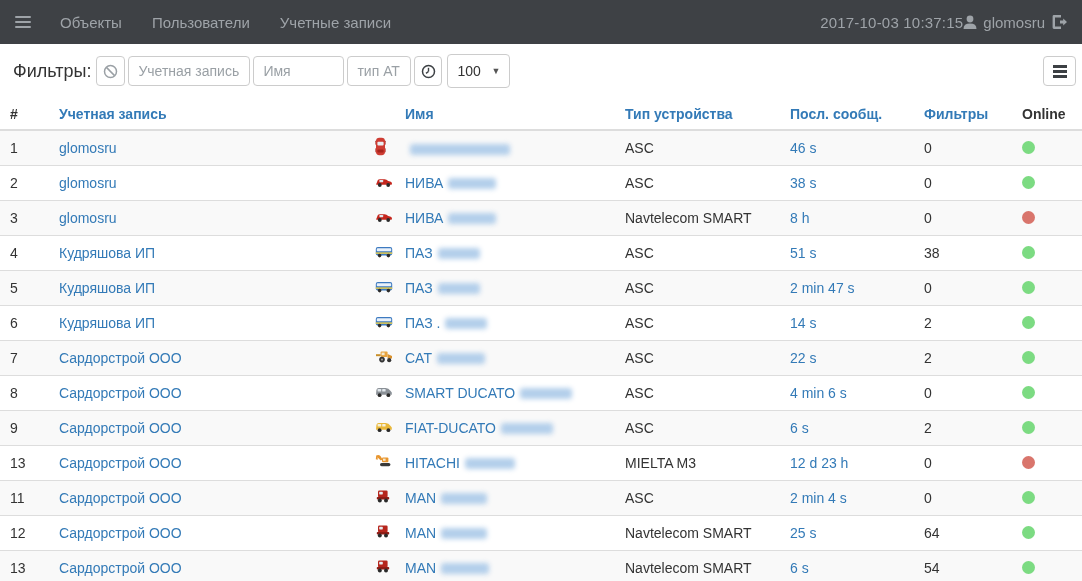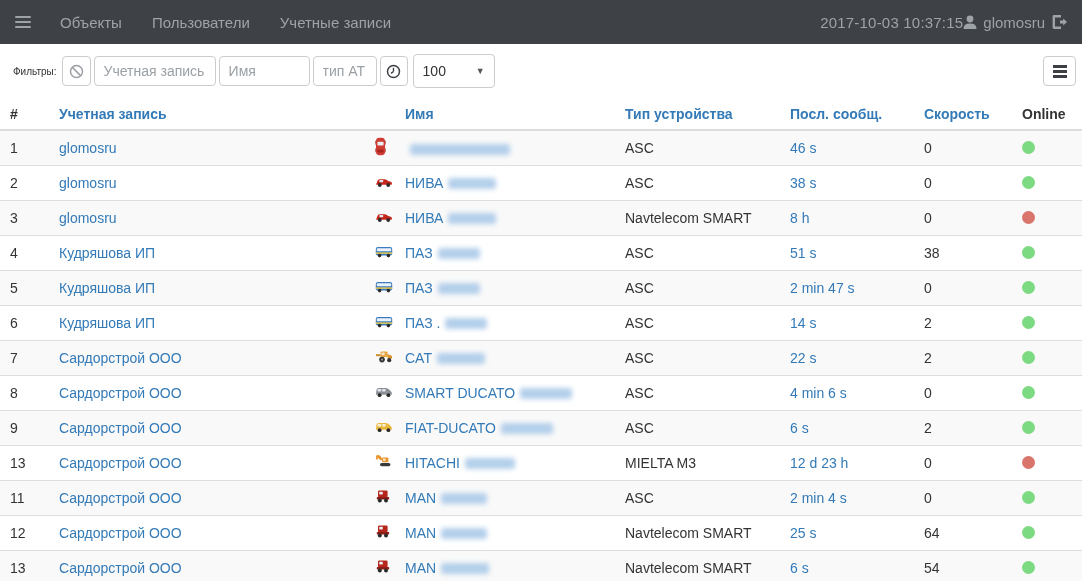--- a/index.html
+++ b/index.html
@@ -15,32 +15,32 @@
     margin:2.5px 0; border-radius:1px; }
   .nav-menu { display:flex; gap:30px; margin-left:14px; }
   .nav-item { cursor:pointer; }
   .nav-right { margin-left:auto; display:flex; align-items:center; padding-right:14px; }
   .nav-datetime { letter-spacing:.2px; }
   .nav-user { display:flex; align-items:center; gap:6px; cursor:pointer; }
   .nav-logout { cursor:pointer; display:flex; align-items:center; padding-left:6px; }
 
   
   .filter-bar { height:54px; display:flex; align-items:center; padding-left:13px; background:#fff; }
-  .filter-label { font-size:10px; color:#333; margin-right:5px; }
+  .filter-label { font-size:18px; color:#333; margin-right:5px; }
   .btn { height:30px; border:1px solid #ccc; border-radius:4px; background:#fff;
     display:inline-flex; align-items:center; justify-content:center; cursor:pointer; }
   .btn-clear { width:29px; margin-right:3px; color:#9aa0a5; font-size:15px; }
   .f-input { height:30px; border:1px solid #ccc; border-radius:4px; padding:0 9px;
     font-size:14px; color:#333; margin-right:3px; font-family:inherit; }
   .f-input::placeholder { color:#9aa0a5; opacity:1; }
   .inp-account { width:122px; }
   .inp-name { width:91px; }
   .inp-type { width:64px; }
   .btn-clock { width:28px; margin-right:5px; }
-  .pagesize { width:82px; height:30px; border:1px solid #ccc; border-radius:4px;
+  .pagesize { width:63px; height:30px; border:1px solid #ccc; border-radius:4px;
     display:inline-flex; align-items:center; justify-content:space-between;
     padding:16px 9px; font-size:14px; color:#333; cursor:pointer; }
   .pagesize .caret { font-size:9px; color:#555; }
   .btn-settings { width:33px; margin-left:auto; margin-right:6px; }
   .btn-settings .bars span { display:block; width:14px; height:3px; background:#3c4044;
     margin:2px 0; }
 
   
   table { width:1082px; border-collapse:collapse; table-layout:fixed; font-size:14px; }
   col.c-num{width:59px} col.c-acc{width:316px} col.c-ico{width:30px} col.c-name{width:220px}
@@ -137,21 +137,21 @@
       <col class="c-onl">
   </colgroup>
   <thead>
     <tr>
       <th class="plain">#</th>
       <th>Учетная запись</th>
       <th></th>
       <th>Имя</th>
       <th>Тип устройства</th>
       <th>Посл. сообщ.</th>
-      <th>Скорость</th>
+      <th>Фильтры</th>
       <th class="plain">Online</th>
     </tr>
   </thead>
   <tbody>
       <tr>
     <td>1</td>
     <td><a class="lnk">glomosru</a></td>
     <td><span class="vicon">
             <svg width="11" height="19" viewBox="0 0 11 19">
               <rect x="0.4" y="3.4" width="1.8" height="4.4" rx="0.9" fill="#a32a22"></rect>

